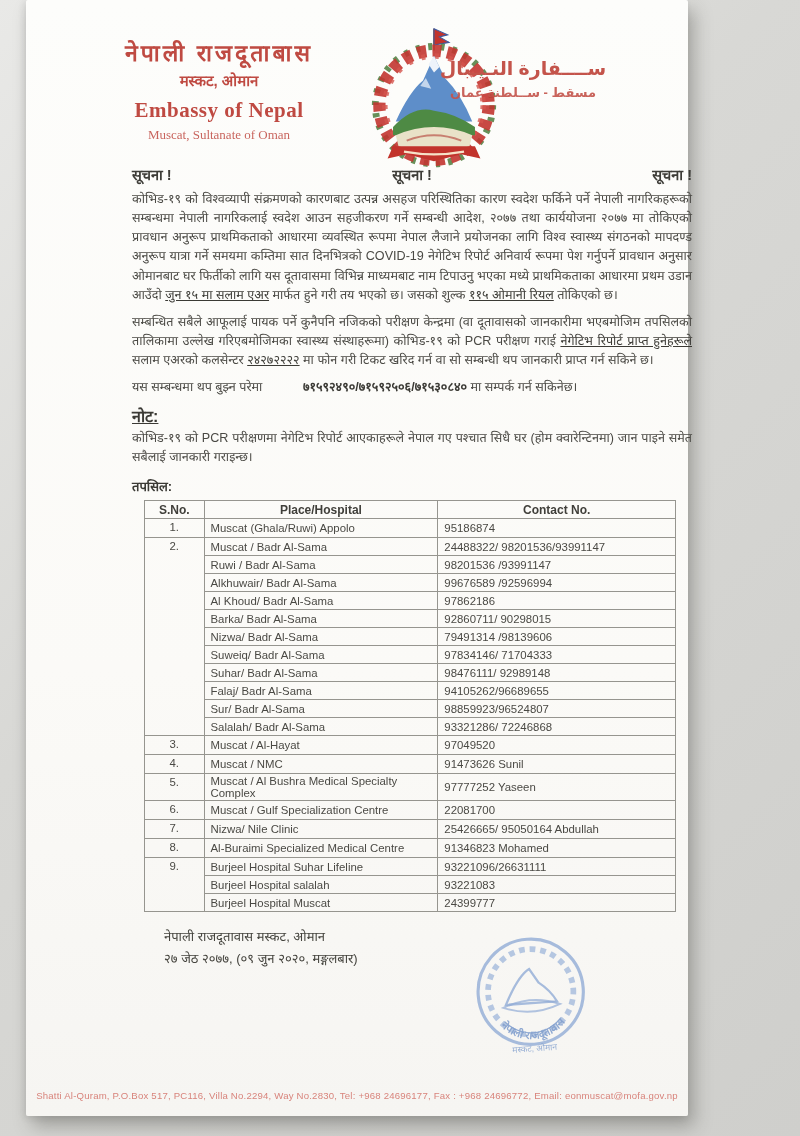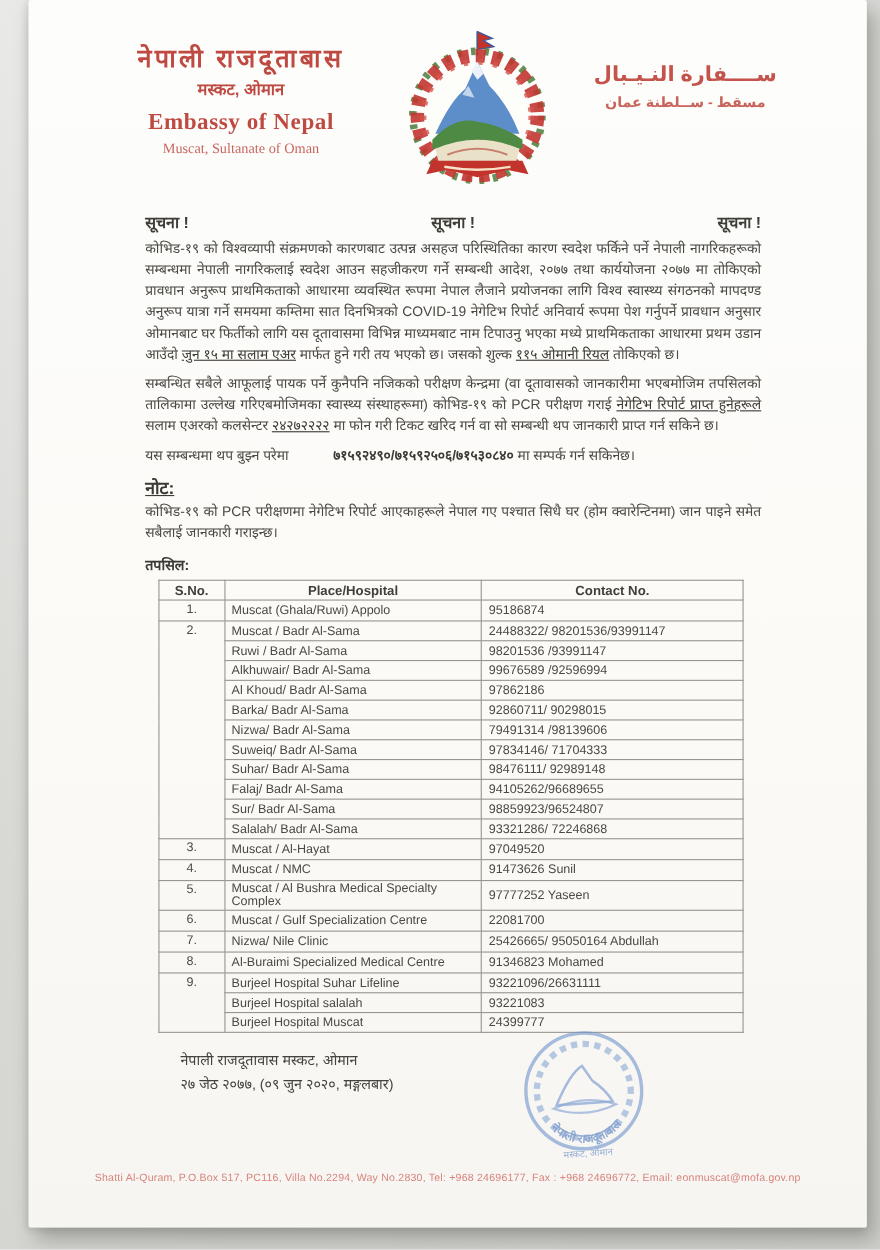--- a/index.html
+++ b/index.html
@@ -3,57 +3,57 @@
 <meta charset="utf-8">
 <style>
   html,body{margin:0;padding:0;}
   body{
     width:800px;height:1136px;position:relative;overflow:hidden;
     background:linear-gradient(135deg,#e9e9e7 0%,#d8d8d5 40%,#cfcfcc 100%);
     font-family:"Liberation Sans","DejaVu Sans",sans-serif;
     color:#47463f;
   }
   .page{
-    position:absolute;left:26px;top:0;width:762px;height:1116px;
+    position:absolute;left:26px;top:0;width:662px;height:1116px;
     background:linear-gradient(180deg,#fdfdfb 0%,#fbfaf7 60%,#f6f5f2 100%);
     box-shadow:6px 10px 18px rgba(60,60,55,.35), -2px 2px 6px rgba(60,60,55,.12);
     border-radius:2px;
   }
   
   .hdr-left{position:absolute;left:78px;top:40px;text-align:center;color:#bf4a42;width:230px;}
   .hdr-left .np1{font-size:23px;font-weight:bold;letter-spacing:3px;line-height:1.2;}
   .hdr-left .np2{font-size:15px;font-weight:bold;margin-top:2px;}
   .hdr-left .en1{font-family:"Liberation Serif","DejaVu Serif",serif;font-size:21px;font-weight:bold;margin-top:8px;letter-spacing:.5px;}
   .hdr-left .en2{font-family:"Liberation Serif","DejaVu Serif",serif;font-size:13px;margin-top:4px;opacity:.85;}
   .hdr-right{position:absolute;right:60px;top:58px;text-align:center;color:#c4544b;width:210px;direction:rtl;}
   .hdr-right .ar1{font-size:19px;font-weight:bold;line-height:1.2;}
   .hdr-right .ar2{font-size:13px;font-weight:bold;margin-top:4px;opacity:.9;}
   .emblem{position:absolute;left:338px;top:26px;width:140px;height:142px;}
   
   .content{position:absolute;left:106px;top:164px;width:560px;}
   .notices{display:flex;justify-content:space-between;margin-bottom:6px;}
-  .notice{font-size:14.5px;font-weight:bold;color:#3e3d38;margin-top:27px;}
+  .notice{font-size:14.5px;font-weight:bold;color:#3e3d38;}
   .para{font-size:12.6px;line-height:1.52;text-align:justify;margin:0 0 8px 0;color:#4a4944;}
   .para .em{font-weight:normal;text-decoration:underline;color:#3b3a35;}
   .para .b{font-weight:bold;color:#3b3a35;padding-left:37px;}
   .note-label{font-size:16px;font-weight:bold;text-decoration:underline;margin:4px 0 2px 0;color:#3b3a35;}
   .note-text{font-size:12.6px;line-height:1.5;text-align:justify;margin:0 0 10px 0;color:#4a4944;}
   .tapasil{font-size:13px;font-weight:bold;margin:4px 0 5px 0;color:#3b3a35;}
   
   table.hosp{border-collapse:collapse;margin-left:12px;width:532px;font-size:11.4px;color:#4a4944;}
   table.hosp th,table.hosp td{border:1px solid #96958f;padding:1px 6px;height:15px;}
   table.hosp th{font-weight:bold;text-align:center;font-size:12px;color:#403f3a;}
   table.hosp td.sn{width:48px;text-align:center;vertical-align:top;padding-top:2px;}
   table.hosp td.place{width:234px;margin-top:12px;}
   table.hosp td.contact{width:236px;}
   
   .sig{margin-top:14px;margin-left:32px;font-size:13px;line-height:1.7;color:#44433d;}
   .stamp{position:absolute;left:430px;top:932px;width:150px;height:128px;opacity:.75;transform:rotate(-4deg);}
   
-  .footer{position:absolute;left:0;right:0;top:1066px;text-align:center;font-size:9.6px;color:#d8837b;letter-spacing:.2px;}
+  .footer{position:absolute;left:0;right:0;top:1090px;text-align:center;font-size:9.6px;color:#d8837b;letter-spacing:.2px;}
 </style>
 </head>
 <body>
 
 <div class="page">
 
   <div class="hdr-left">
     <div class="np1">नेपाली  राजदूताबास</div>
     <div class="np2">मस्कट,  ओमान</div>
     <div class="en1">Embassy of Nepal</div>

